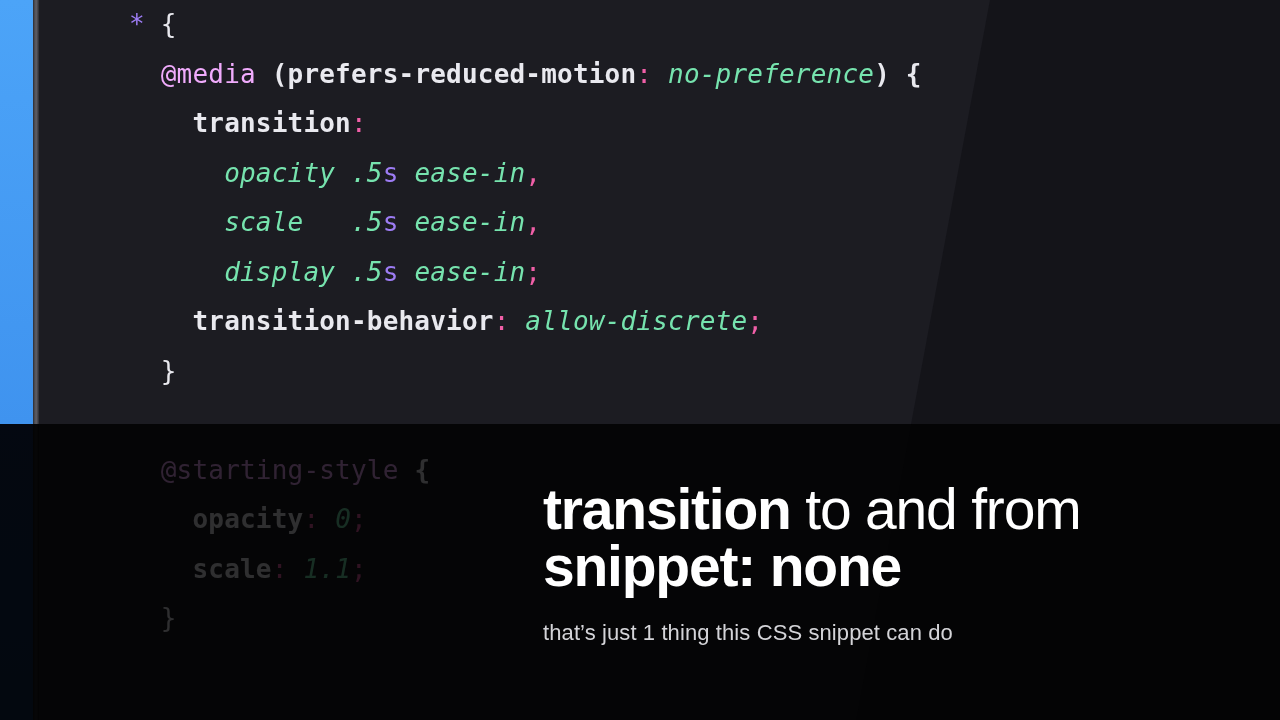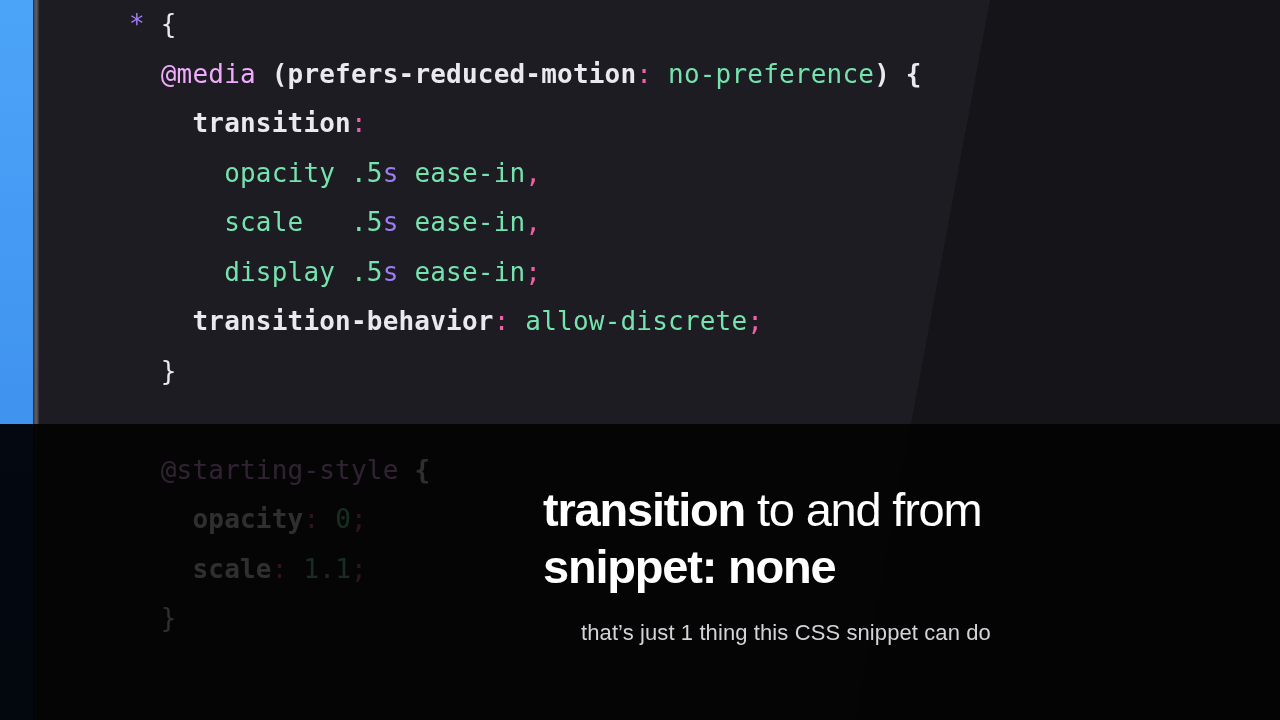--- a/index.html
+++ b/index.html
@@ -56,53 +56,52 @@
     white-space:pre;
     color:#e6e6eb;
   }
   .code-line{ height:49.5px; padding-left:90px; }
 
   
   .t-plain    { color:#e9e9ef;font-weight:bold; }
   .t-atrule   { color:#f0abfc; }
   .t-punct    { color:#e9e9ef; }
   .t-colon    { color:#f05fa8; }
-  .t-green    { color:#76e3ae; }
+  .t-green    { color:#76e3ae;font-style:italic; }
   .t-unit     { color:#9d7cf4; }
   .t-star     { color:#9d7cf4; }
   .t-comma    { color:#f05fa8; }
 
   
   #bottom-dim{
     position:absolute; left:0; top:424px; width:1280px; height:296px;
     background:rgba(0,0,0,.80);
     z-index:7; pointer-events:none;
   }
 
   
   #caption{
     position:absolute; left:543px; top:481px; width:700px; z-index:8;
   }
   #headline{
     color:#ffffff;
-    font-size:47px;
+    font-size:57px;
     line-height:57px;
     letter-spacing:-1.2px;
   }
   #headline .hl-line{ display:block; }
   #headline .b{ font-weight:700; }
   #headline .r{ font-weight:400; }
   #subline{
     margin-top:24px;
     color:#d4d4d8;
     font-size:22px;
     line-height:28px;
     font-weight:400;
     letter-spacing:.1px;
-    margin-left:38px;
   }
 </style>
 </head>
 <body>
 
 <div id="stage">
 
   <div id="code-surface">
     <div id="diagonal-shade"></div>
     <pre id="code-block"><div class="code-line"><span class="t-star">*</span><span class="t-plain"> </span><span class="t-punct">{</span></div><div class="code-line">  <span class="t-atrule">@media</span><span class="t-plain"> (prefers-reduced-motion</span><span class="t-colon">:</span><span class="t-plain"> </span><span class="t-green">no-preference</span><span class="t-plain">) {</span></div><div class="code-line">    <span class="t-plain">transition</span><span class="t-colon">:</span></div><div class="code-line">      <span class="t-green">opacity .5</span><span class="t-unit">s</span><span class="t-green"> ease-in</span><span class="t-comma">,</span></div><div class="code-line">      <span class="t-green">scale   .5</span><span class="t-unit">s</span><span class="t-green"> ease-in</span><span class="t-comma">,</span></div><div class="code-line">      <span class="t-green">display .5</span><span class="t-unit">s</span><span class="t-green"> ease-in</span><span class="t-comma">;</span></div><div class="code-line">    <span class="t-plain">transition-behavior</span><span class="t-colon">:</span><span class="t-plain"> </span><span class="t-green">allow-discrete</span><span class="t-comma">;</span></div><div class="code-line">  <span class="t-punct">}</span></div><div class="code-line">&nbsp;</div><div class="code-line">  <span class="t-atrule">@starting-style</span><span class="t-plain"> {</span></div><div class="code-line">    <span class="t-plain">opacity</span><span class="t-colon">:</span><span class="t-plain"> </span><span class="t-green">0</span><span class="t-comma">;</span></div><div class="code-line">    <span class="t-plain">scale</span><span class="t-colon">:</span><span class="t-plain"> </span><span class="t-green">1.1</span><span class="t-comma">;</span></div><div class="code-line">  <span class="t-punct">}</span></div></pre>

